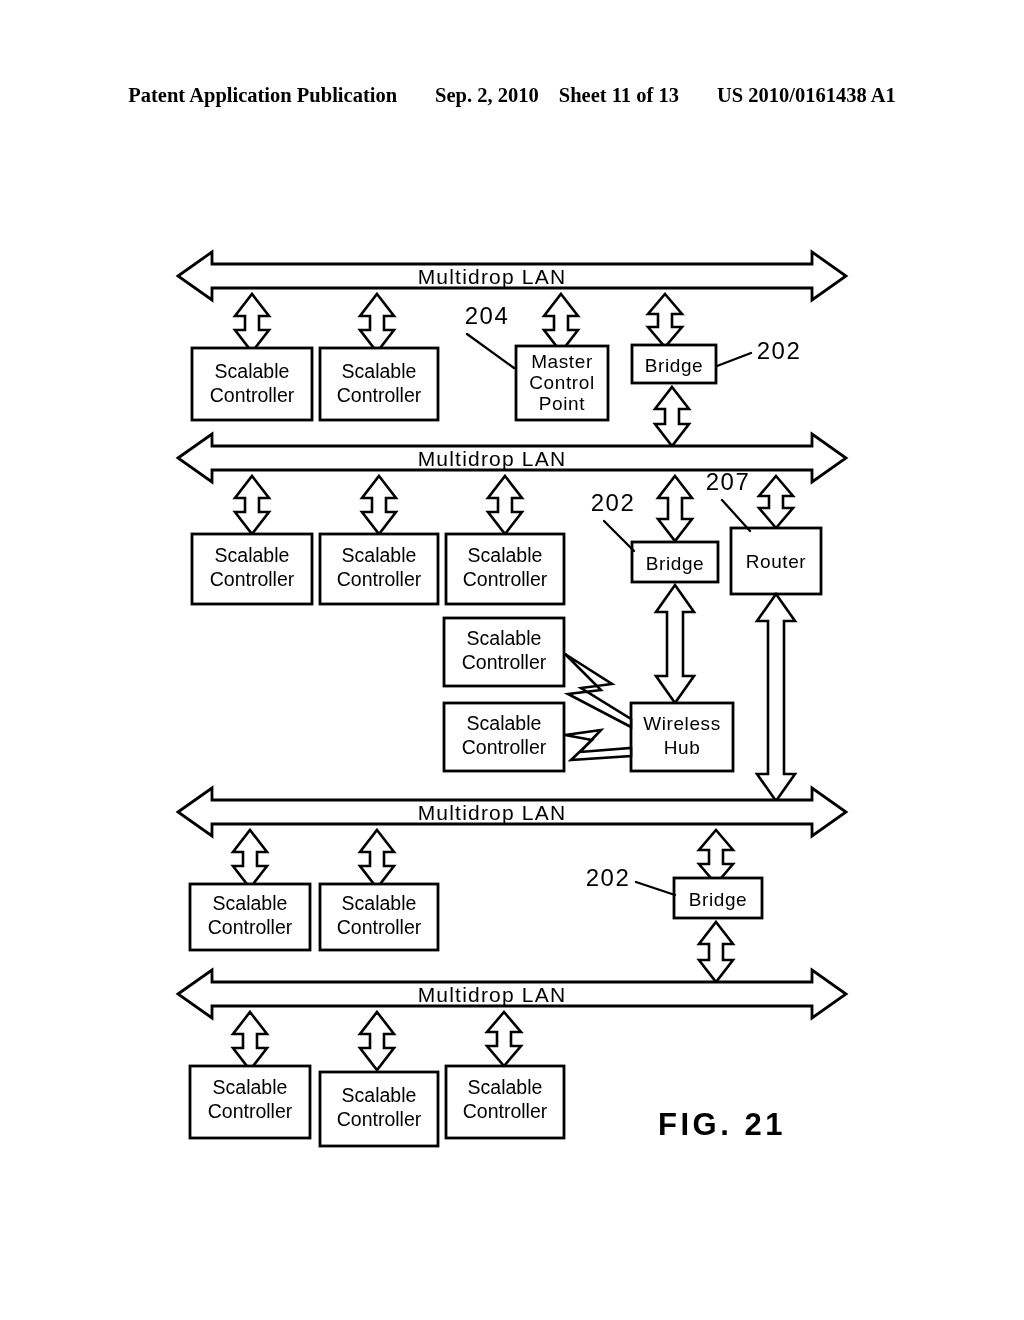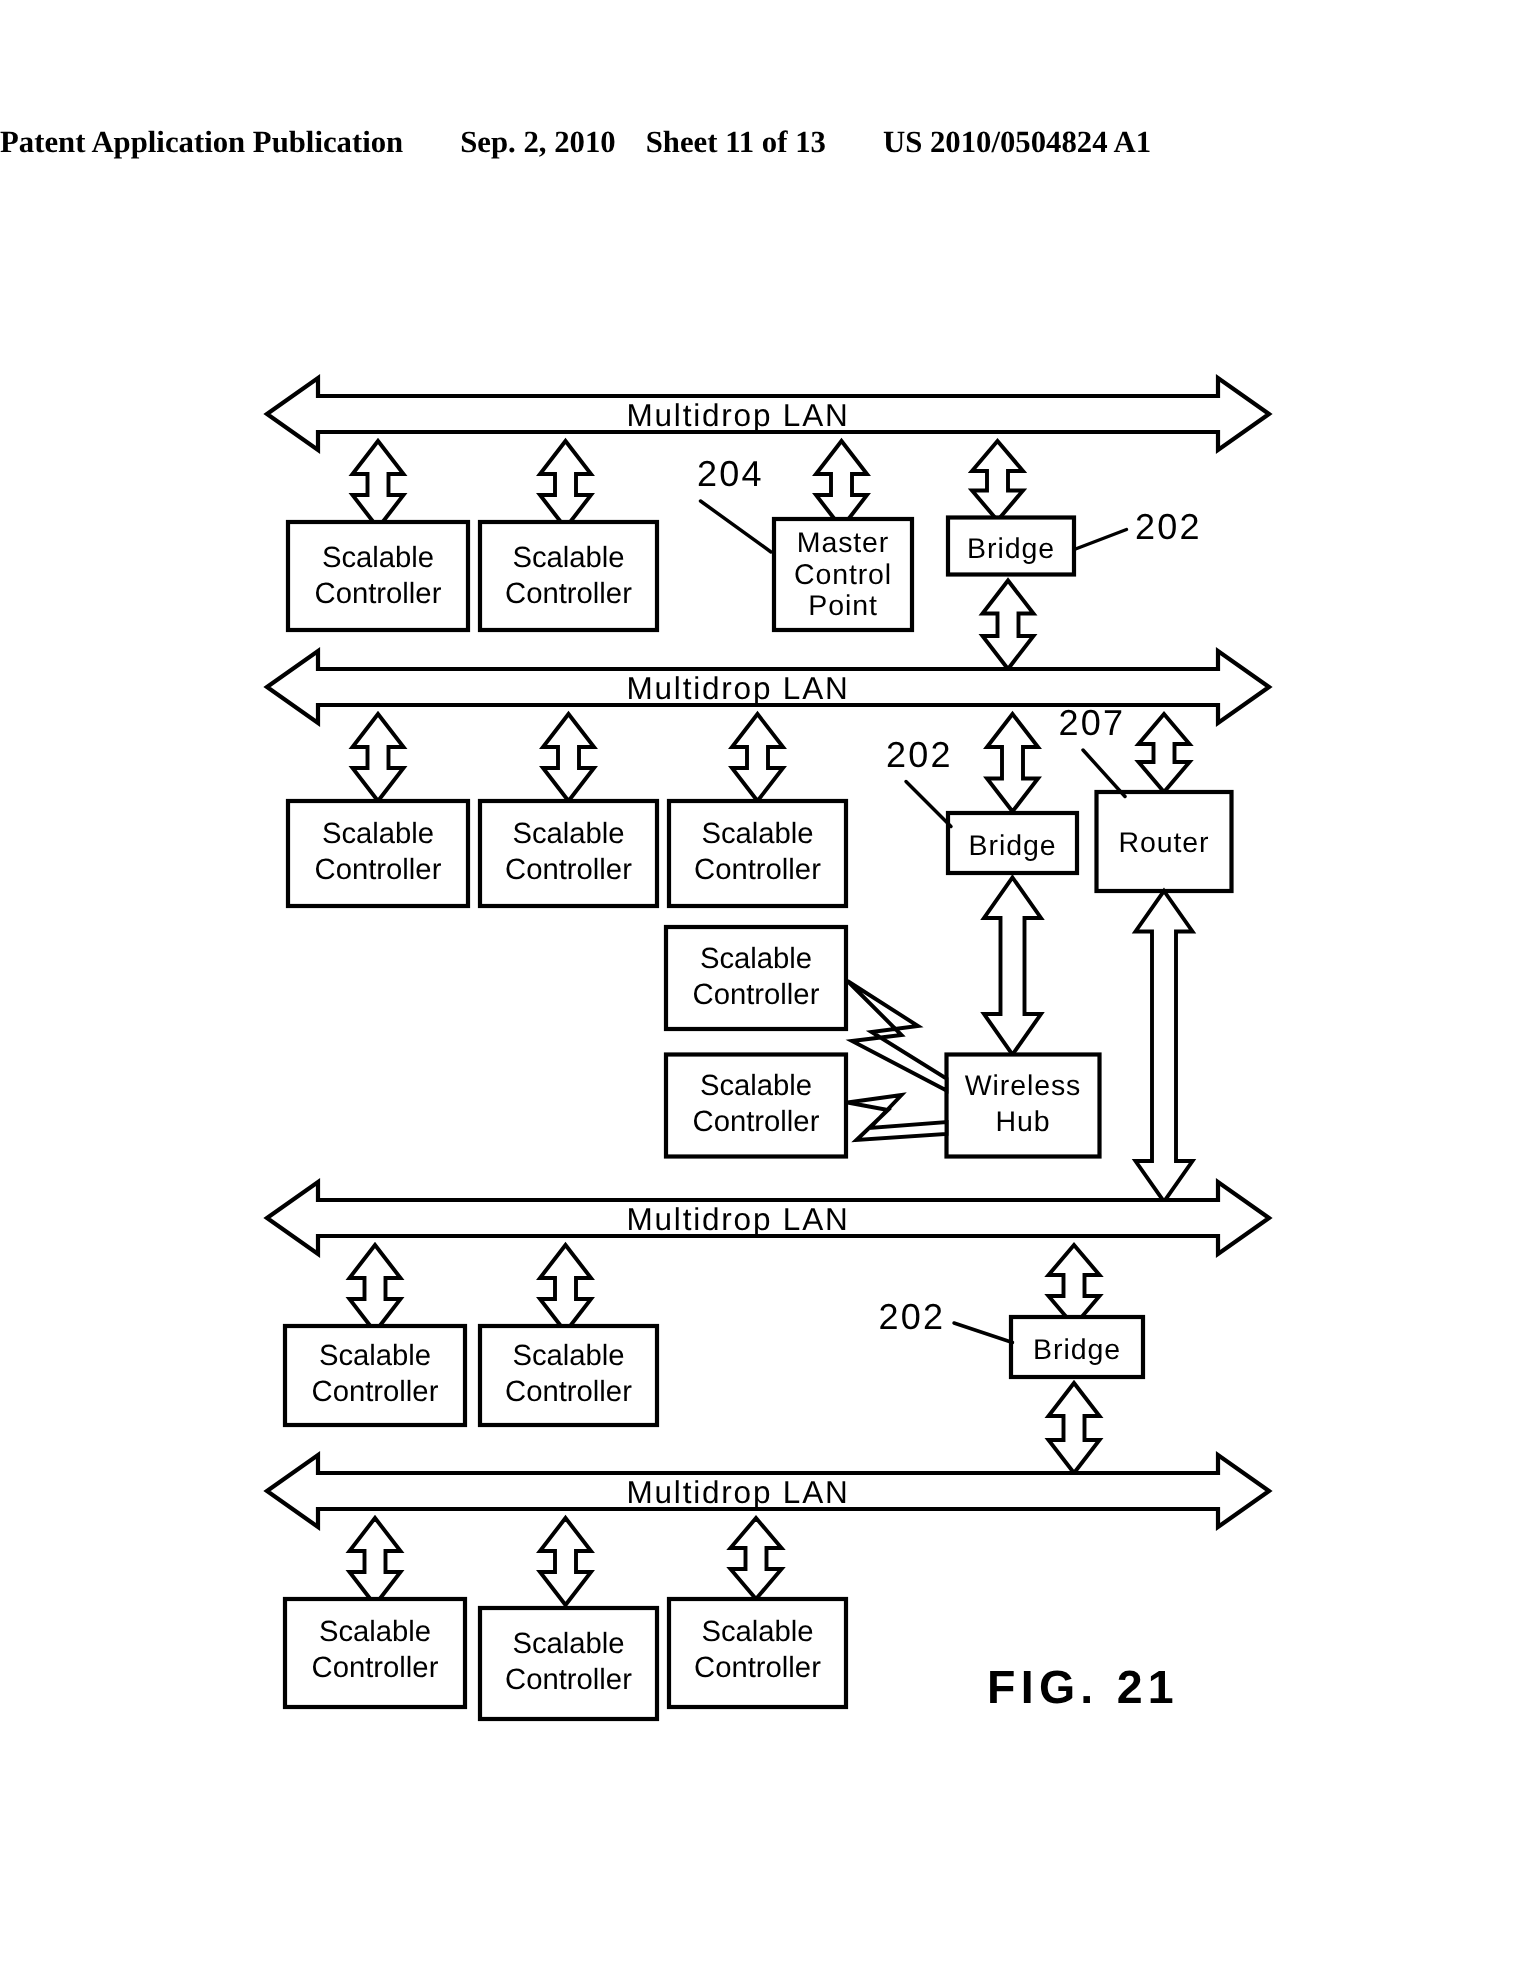--- a/index.html
+++ b/index.html
@@ -19,20 +19,21 @@
 
   
   #patent-header {
     position: absolute;
     left: 0;
     top: 84px;
     width: 1024px;
     height: 30px;
     display: flex;
     align-items: baseline;
+    justify-content: center;
     font-family: "Liberation Serif", serif;
     font-weight: bold;
     font-size: 20.5px;
     letter-spacing: 0px;
     white-space: nowrap;
   }
   #patent-header .h-pub   { margin-right: 38px; }
   #patent-header .h-date  { margin-right: 20px; }
   #patent-header .h-sheet { margin-right: 38px; }
   #patent-header .h-num   { }
@@ -106,21 +107,21 @@
     text-anchor: middle;
   }
 </style>
 </head>
 <body>
 
 <div id="patent-header">
   <span class="h-pub">Patent Application Publication</span>
   <span class="h-date">Sep. 2, 2010</span>
   <span class="h-sheet">Sheet 11 of 13</span>
-  <span class="h-num">US 2010/0504824 A1</span>
+  <span class="h-num">US 2010/0161438 A1</span>
 </div>
 
 <div id="figure-canvas">
 <svg viewBox="0 0 1024 1320" xmlns="http://www.w3.org/2000/svg">
 
   <g>
     <polygon class="bus-bar" points="178,276 212,252 212,264 812,264 812,252 846,276 812,300 812,288 212,288 212,300"></polygon>
     <text class="bus-label" x="492" y="284">Multidrop  LAN</text>
   </g>
 

